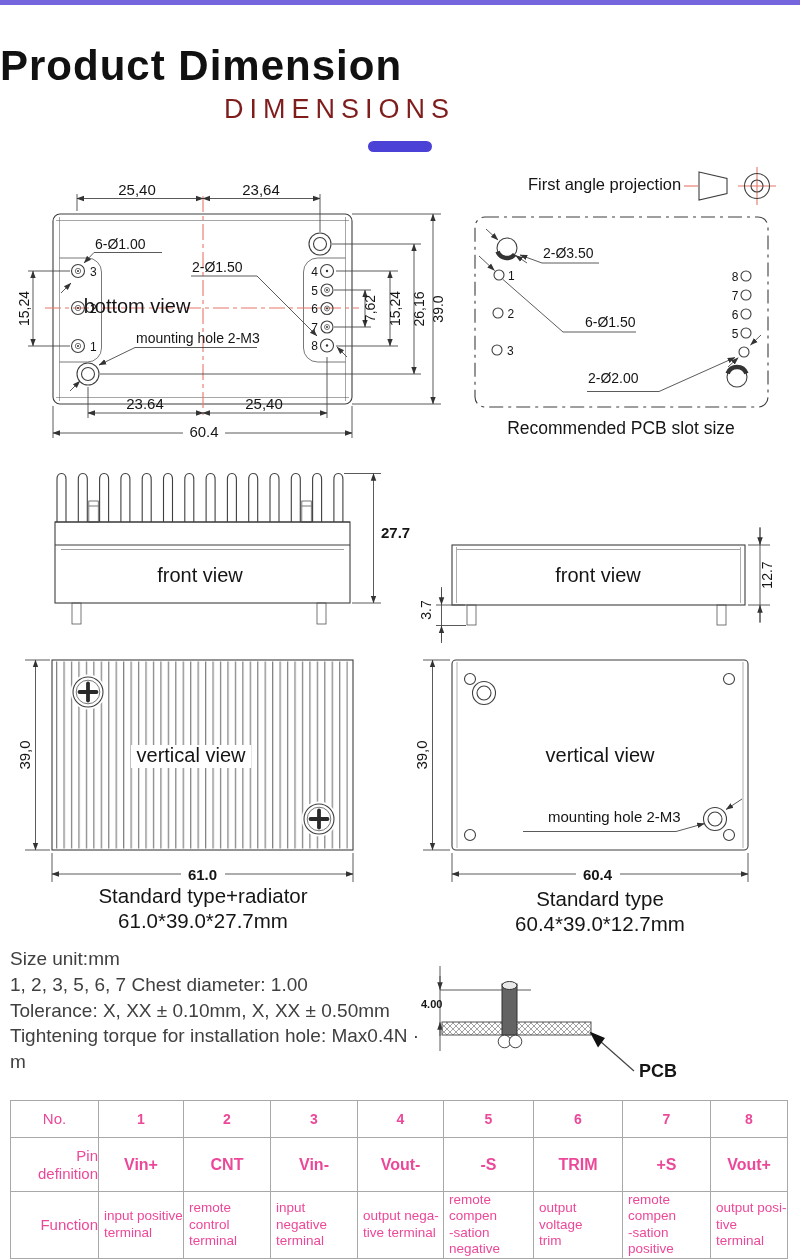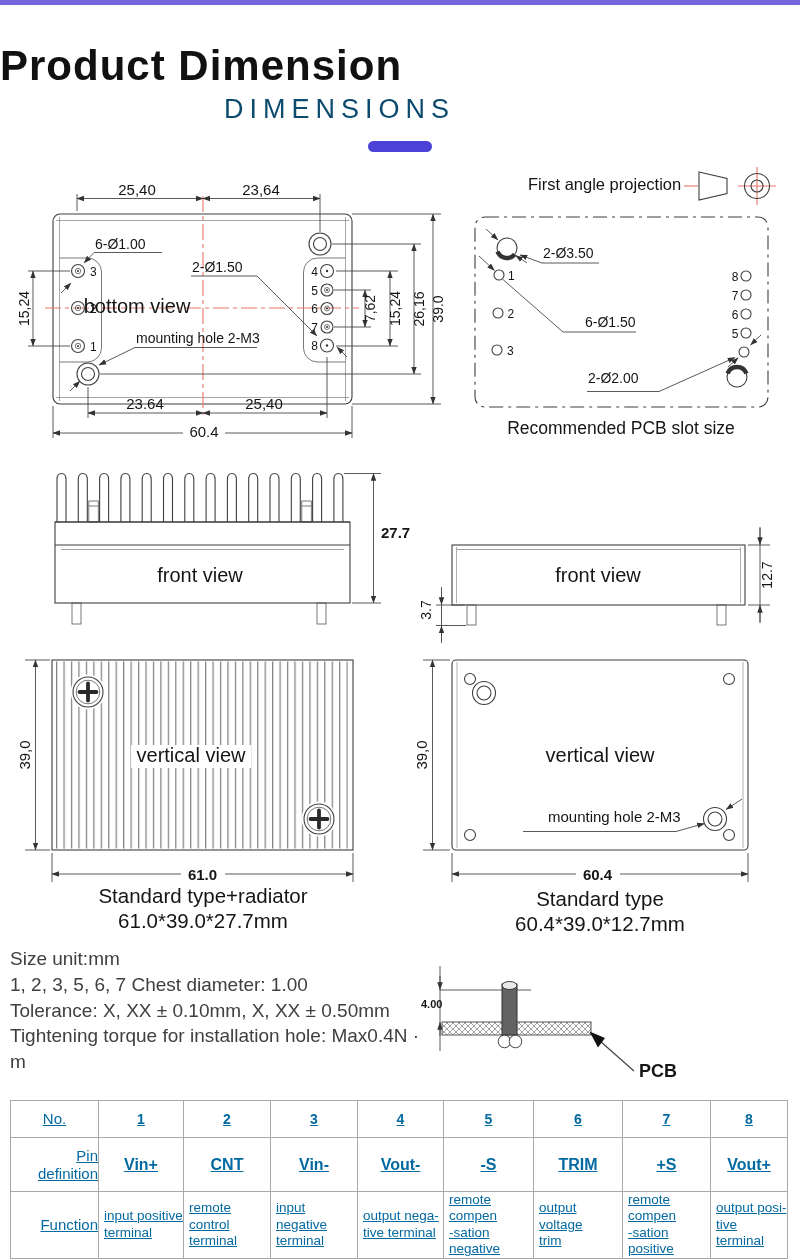--- a/index.html
+++ b/index.html
@@ -2,21 +2,21 @@
 <html><head>
 <meta charset="utf-8">
 <style>
   html,body{margin:0;padding:0;background:#fff;}
   .page{position:relative;width:800px;height:1260px;background:#fff;overflow:hidden;
         font-family:"Liberation Sans",sans-serif;}
   .topbar{position:absolute;left:0;top:0;width:800px;height:5px;}
   .title{position:absolute;left:0;top:42px;width:800px;text-align:left;
          font-size:42px;font-weight:bold;color:#111;letter-spacing:1px;}
   .subtitle{position:absolute;left:0;top:94px;width:679px;text-align:center;
-            font-size:27px;color:#0c4a6e;letter-spacing:6px;font-weight:400;}
+            font-size:27px;color:#7f1d1d;letter-spacing:6px;font-weight:400;}
   .pill{position:absolute;left:368px;top:141px;width:64px;height:11px;border-radius:5.5px;}
   svg{position:absolute;display:block;}
   svg text{font-family:"Liberation Sans",sans-serif;fill:#151515;}
   .ln{stroke:#3f3f3f;stroke-width:1.1;fill:none;}
   .ln2{stroke:#555;stroke-width:0.8;fill:none;}
   .dln{stroke:#474747;stroke-width:0.9;fill:none;}
   .red{stroke:#e8766b;stroke-width:1.1;fill:none;}
   .t11b{font-size:11px;font-weight:bold;}
   .t12{font-size:12px;}
   .t14{font-size:14px;}
@@ -26,21 +26,21 @@
   .t17{font-size:17.5px;}
   .t18b{font-size:18px;font-weight:bold;}
   .t20{font-size:20px;}
   .t21{font-size:20.5px;}
   .b{font-weight:bold;}
   .mid{text-anchor:middle;}
   .end{text-anchor:end;}
   .notes{position:absolute;left:10px;top:946px;width:420px;font-size:19px;
          line-height:25.8px;color:#404040;}
   .ptable{position:absolute;left:10px;top:1100px;width:777px;border-collapse:collapse;
-          table-layout:fixed;color:#0369a1;text-decoration:underline;}
+          table-layout:fixed;color:#ec4899;}
   .ptable td{border:1px solid #a8a8a8;vertical-align:middle;padding:0;overflow:hidden;}
   .r1 td{height:36px;text-align:center;font-weight:bold;font-size:14px;}
   .r1 td.lab{font-weight:normal;font-size:16px;}
   .r2 td{height:53px;text-align:center;font-weight:bold;font-size:16px;}
   .r3 td{height:43px;font-size:13.5px;text-align:left;padding-left:5px;line-height:1.22;}
   .ptable td.lab{font-weight:normal;font-size:15px;text-align:right;padding-left:13px;line-height:1.2;}
   .pre{white-space:pre-line;}
   .sm{font-size:11.5px;}
 </style>
 </head>

